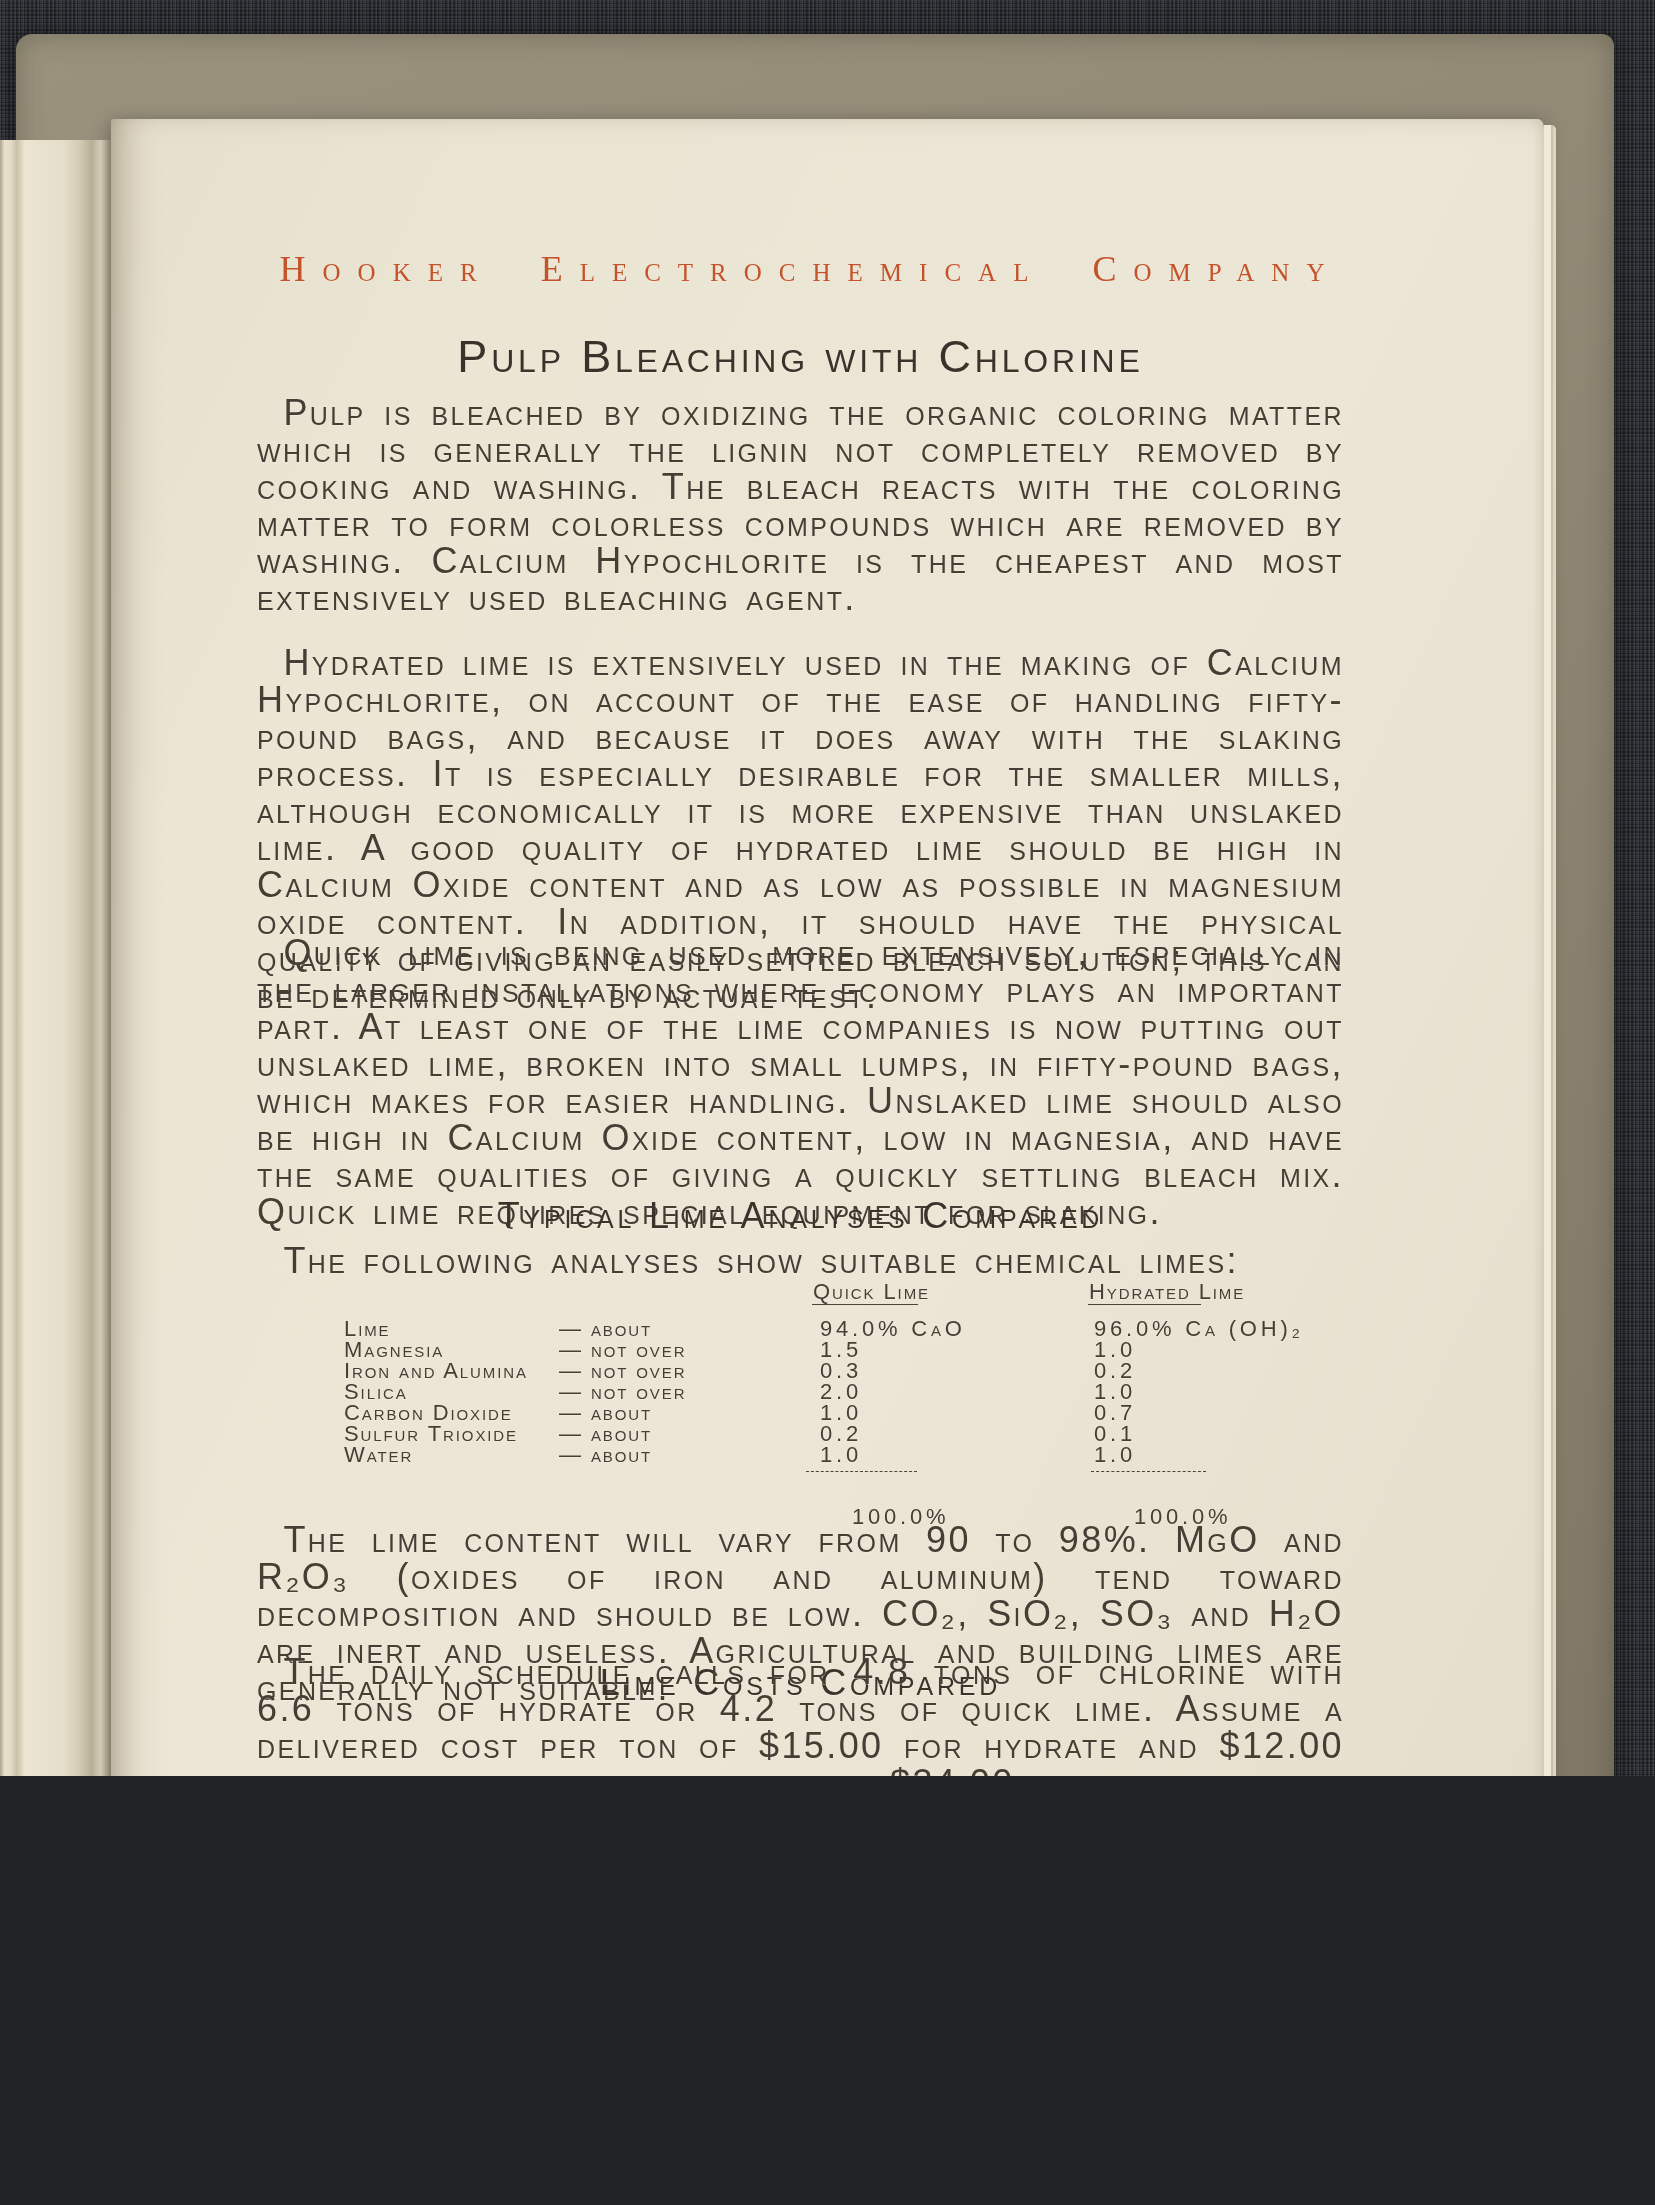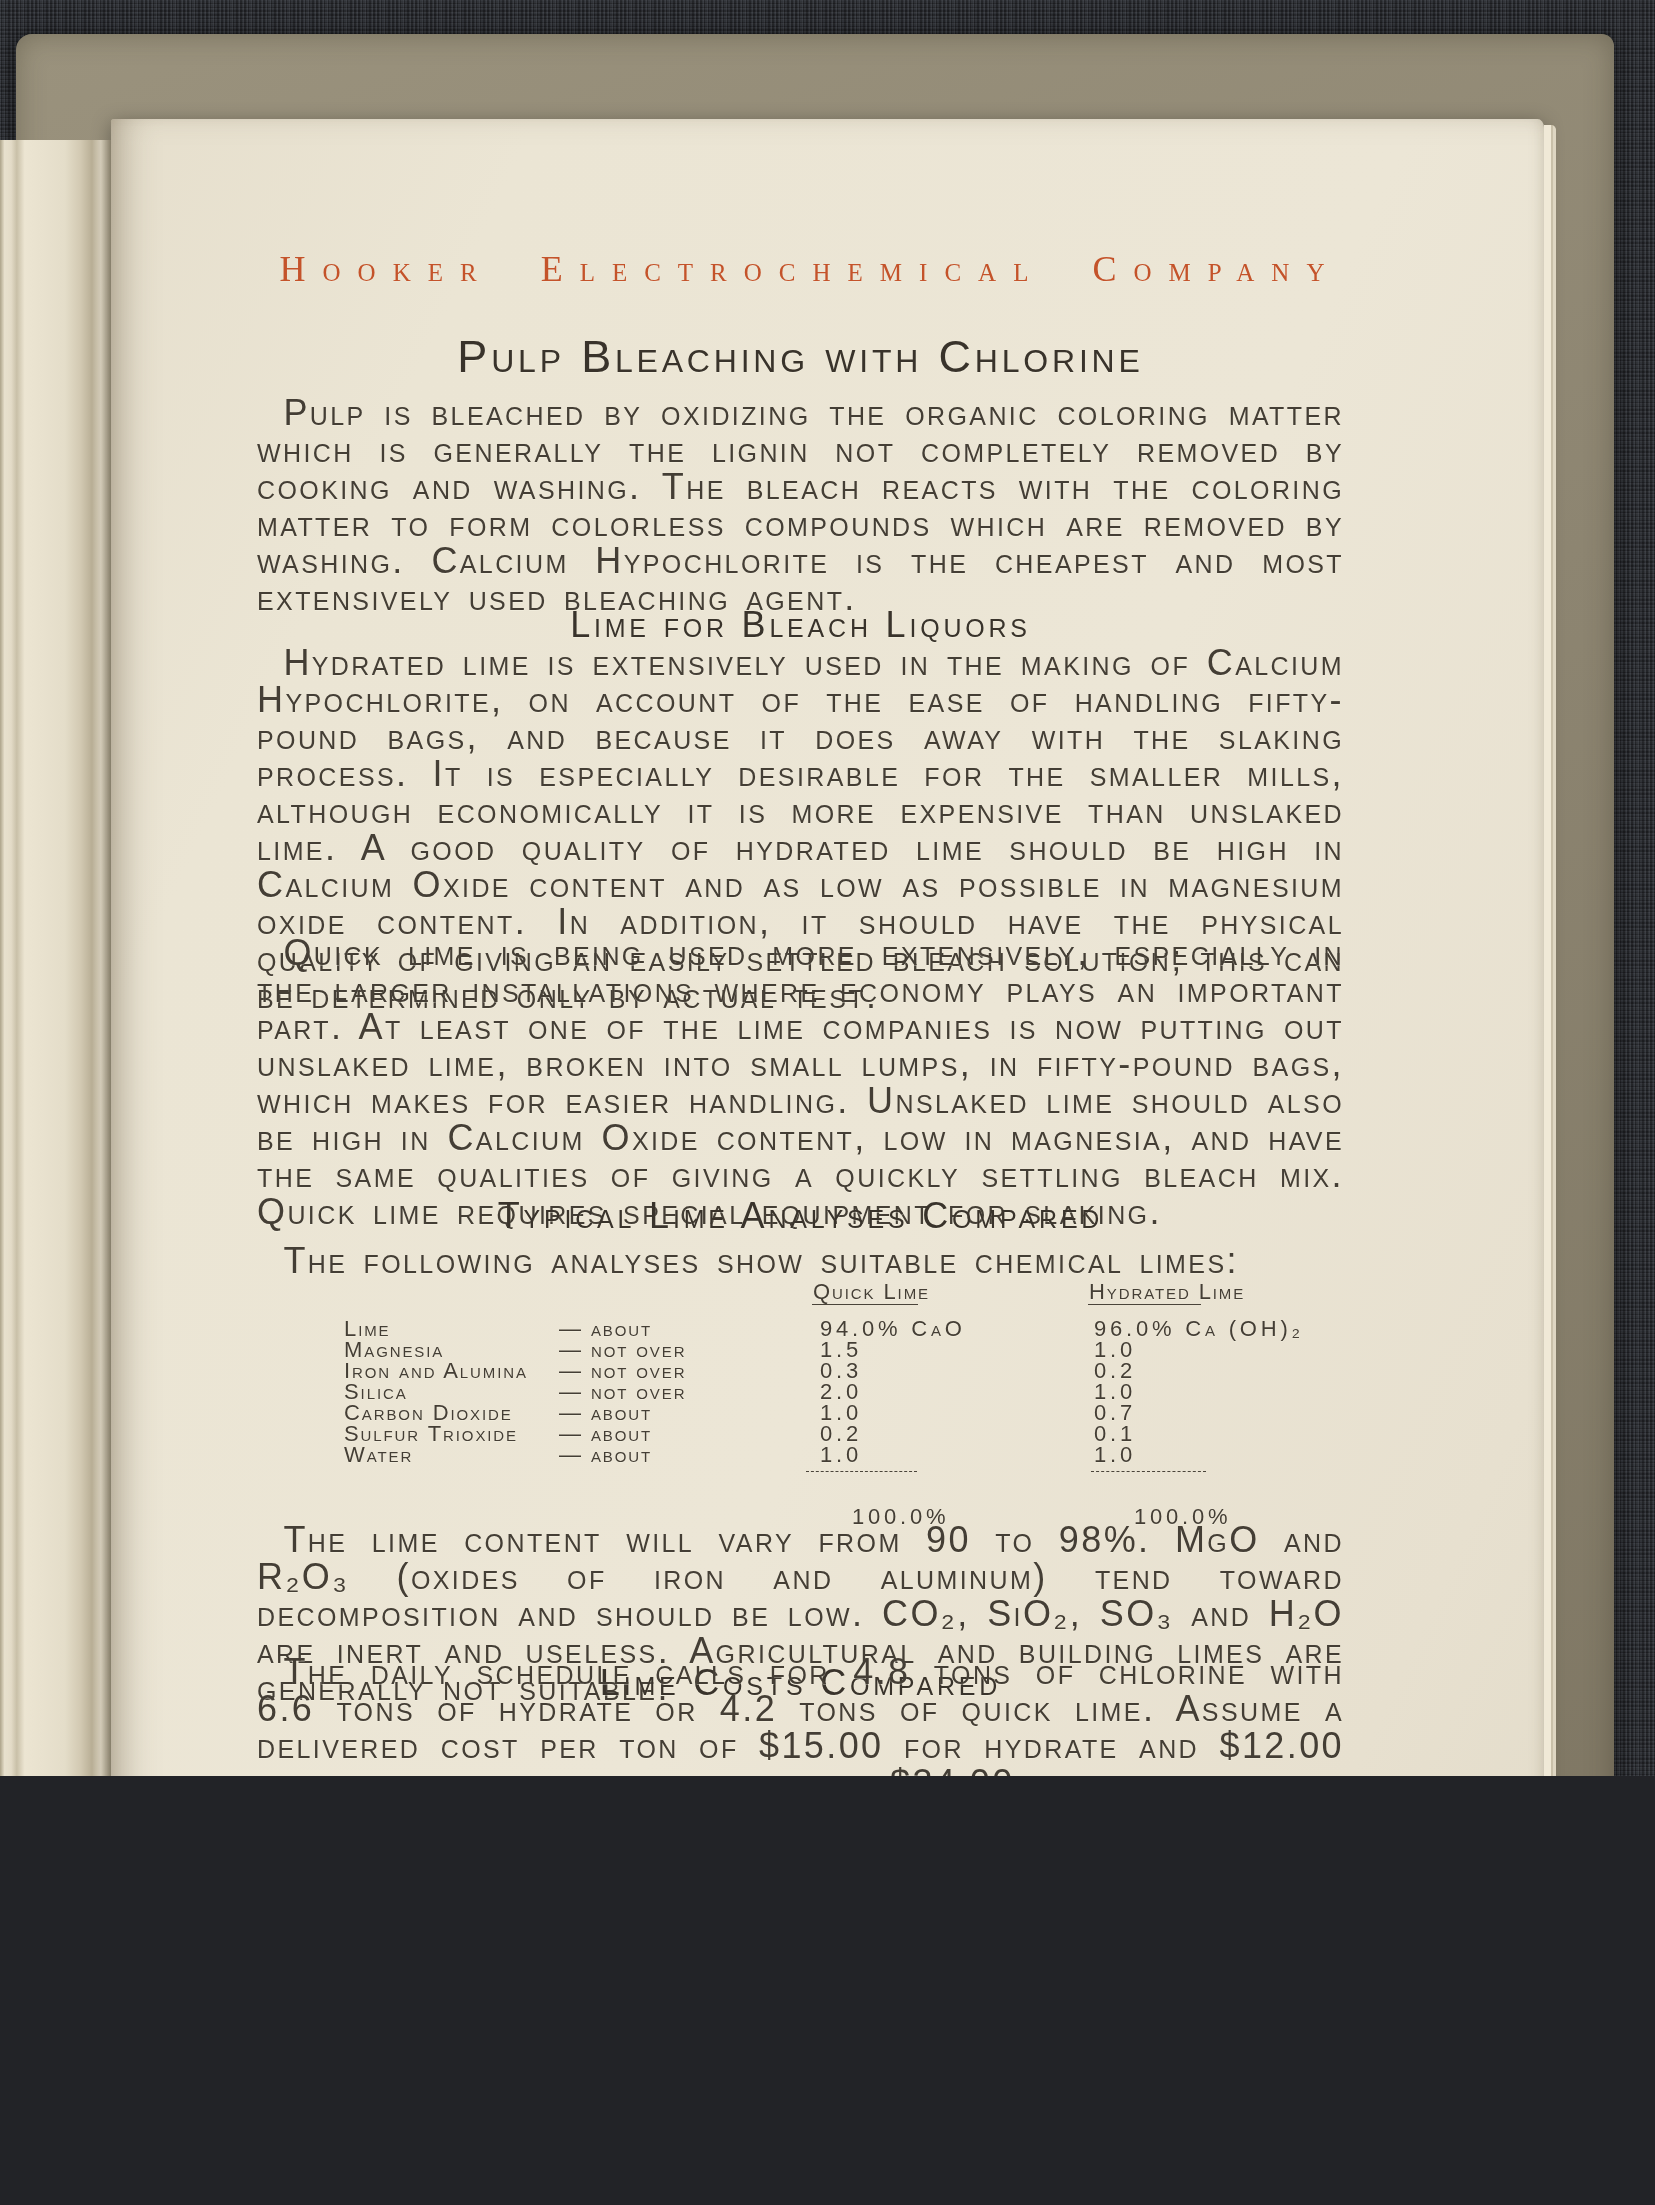--- a/index.html
+++ b/index.html
@@ -104,21 +104,20 @@
   <div class="stack"></div>
 
   <div class="page">
 
     <div class="brand sc">Hooker Electrochemical Company</div>
 
     <div class="headline title sc">Pulp Bleaching with Chlorine</div>
 
     <div class="par p-pulp sc ink">Pulp is bleached by oxidizing the organic coloring matter which is generally the lignin not completely removed by cooking and washing. The bleach reacts with the coloring matter to form colorless compounds which are removed by washing. Calcium Hypochlorite is the cheapest and most extensively used bleaching agent.</div>
 
-    <div class="headline h-lime sc">Lime for Bleach Liquors</div>
 
     <div class="par p-hyd sc ink">Hydrated lime is extensively used in the making of Calcium Hypochlorite, on account of the ease of handling fifty-pound bags, and because it does away with the slaking process. It is especially desirable for the smaller mills, although economically it is more expensive than unslaked lime. A good quality of hydrated lime should be high in Calcium Oxide content and as low as possible in magnesium oxide content. In addition, it should have the physical quality of giving an easily settled bleach solution; this can be determined only by actual test.</div>
 
     <div class="par p-qck sc ink">Quick lime is being used more extensively, especially in the larger installations where economy plays an important part. At least one of the lime companies is now putting out unslaked lime, broken into small lumps, in fifty-pound bags, which makes for easier handling. Unslaked lime should also be high in Calcium Oxide content, low in magnesia, and have the same qualities of giving a quickly settling bleach mix. Quick lime requires special equipment for slaking.</div>
 
     <div class="headline h-typ sc">Typical Lime Analyses Compared</div>
 
     <div class="par p-lead sc ink">The following analyses show suitable chemical limes:</div>
 
     <div class="tbl sc">

